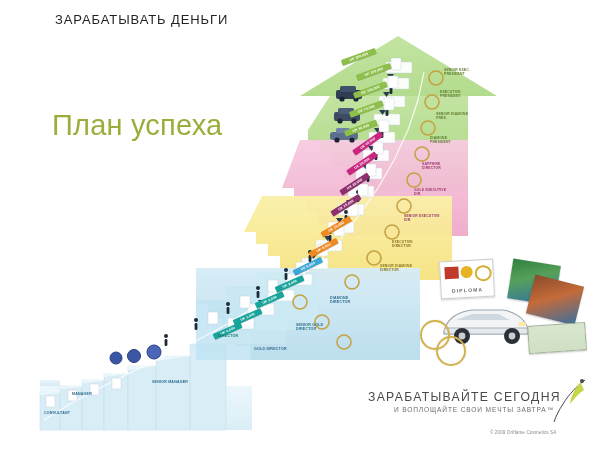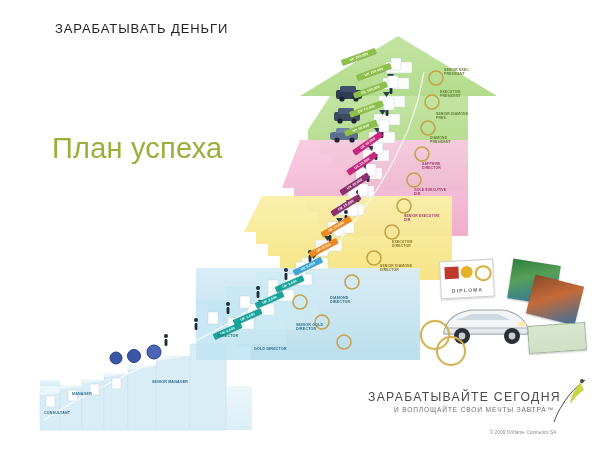--- a/index.html
+++ b/index.html
@@ -5,26 +5,26 @@
   html,body{margin:0;padding:0;background:#ffffff;}
   body{
     width:604px;height:456px;position:relative;overflow:hidden;
     font-family:"Liberation Sans","DejaVu Sans",sans-serif;
     background:#ffffff;
   }
   .slide{position:absolute;inset:0;background:#fff;}
 
   
   .eyebrow{
-    position:absolute;left:55px;top:21px;
+    position:absolute;left:55px;top:12px;
     font-size:13px;letter-spacing:.9px;color:#231f20;font-weight:400;
     white-space:nowrap;
   }
   .headline{
-    position:absolute;left:52px;top:132px;
+    position:absolute;left:52px;top:109px;
     font-size:29px;letter-spacing:.2px;color:#9aae3c;font-weight:400;
     white-space:nowrap;
   }
   .subhead{
     position:absolute;left:54px;top:163px;width:225px;
     font-size:14.5px;line-height:1.32;color:#3b3b3b;font-weight:400;
   }
 
   
   .stair{position:absolute;left:0;top:0;width:604px;height:456px;}

